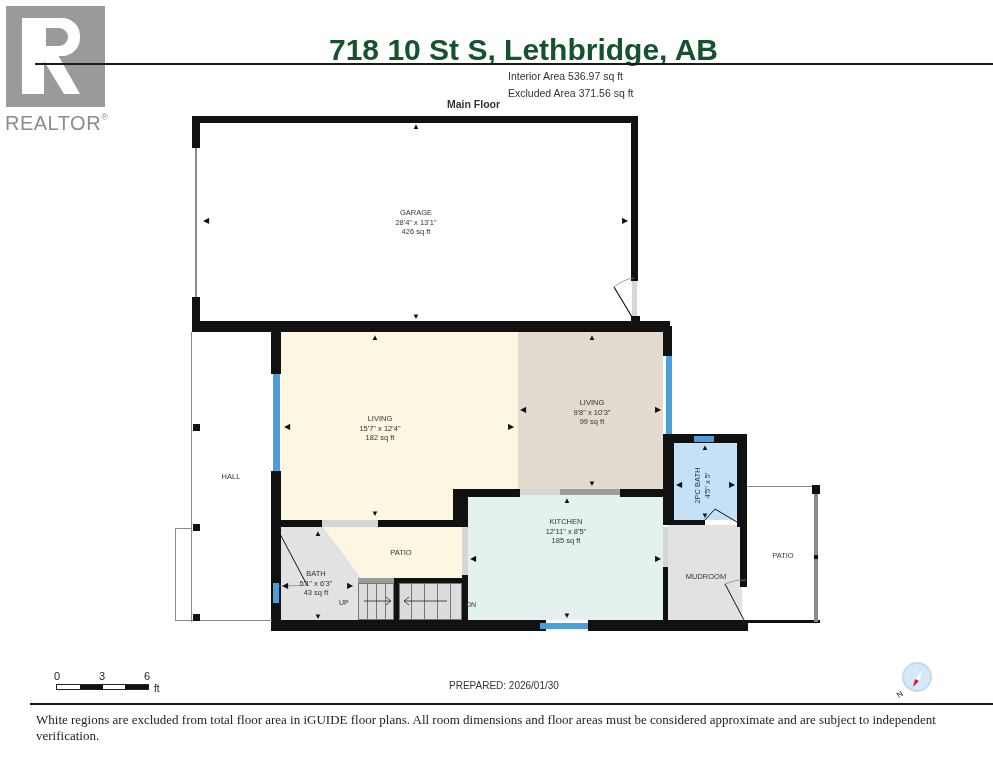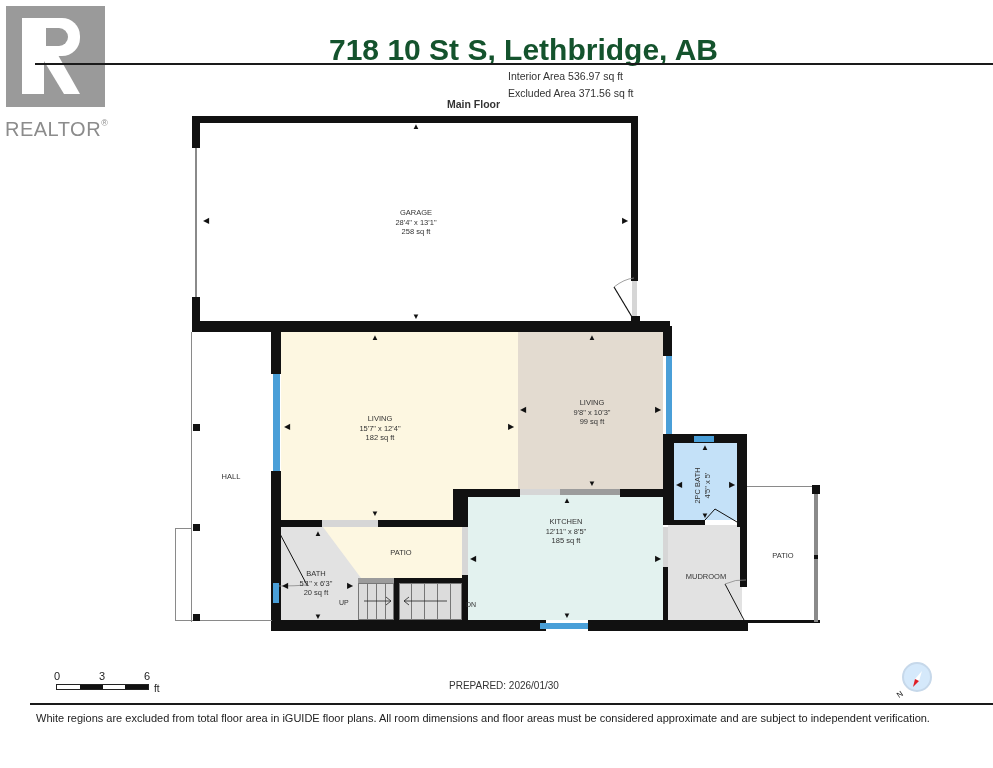--- a/index.html
+++ b/index.html
@@ -4,21 +4,21 @@
 <style>
   * { margin: 0; padding: 0; box-sizing: border-box; }
   body { width: 993px; height: 768px; background: #ffffff; position: relative; overflow: hidden; font-family: "Liberation Sans", sans-serif; color: #222; }
   .abs { position: absolute; }
 
   
   .logo-box { left: 6px; top: 6px; width: 99px; height: 101px; background: #9a9a9a; }
   .logo-r-stem { left: 22px; top: 18px; width: 22px; height: 76px; background: #fff; }
   .logo-r-bowl { left: 44px; top: 18px; width: 36px; height: 38px; background: #fff; border-radius: 0 18px 18px 0; }
   .logo-r-bowl-in { left: 46px; top: 28px; width: 22px; height: 18px; background: #9a9a9a; border-radius: 0 9px 9px 0; }
-  .logo-text { left: 5px; top: 118px; font-size: 20px; color: #8c8c8c; letter-spacing: 0.5px; }
+  .logo-text { left: 5px; top: 112px; font-size: 20px; color: #8c8c8c; letter-spacing: 0.5px; }
   .logo-reg { font-size: 9px; vertical-align: top; }
 
   
   .title { left: 0; width: 993px; top: 33px; text-align: center; font-size: 30px; font-weight: bold; color: #14532d; padding-left: 54px; }
   .title-rule { left: 35px; top: 63px; width: 958px; height: 2px; background: #1a1a1a; }
   .floor-label { left: 447px; top: 70px; font-size: 10.5px; font-weight: bold; color: #333; margin-top: 28px; }
   .area-line { left: 508px; font-size: 10.5px; color: #333; }
 
   
   .wall { position: absolute; background: #111; }
@@ -34,21 +34,21 @@
   .stairs { position: absolute; border: 1px solid #777; background: #dcdcdc; }
   .step { position: absolute; top: 0; bottom: 0; width: 1px; background: #777; }
 
   
   .scale-nums { top: 670px; font-size: 11px; color: #222; }
   .scale-bar { left: 56px; top: 684px; width: 93px; height: 6px; border: 1px solid #222; display: flex; }
   .scale-seg { flex: 1; height: 100%; }
   .prepared { left: 449px; top: 680px; font-size: 10px; color: #333; }
   .compass { left: 902px; top: 662px; width: 30px; height: 30px; border-radius: 50%; border: 2px solid #c6d8ea; background: #d5e9fb; }
   .footer-rule { left: 30px; top: 703px; width: 963px; height: 2px; background: #1a1a1a; }
-  .disclaimer { left: 36px; top: 712px; font-size: 11px; color: #222; }
+  .disclaimer { left: 36px; top: 712px; font-size: 13px; color: #222; font-family: Liberation Serif, serif; }
 </style>
 </head>
 <body>
 
 <div class="abs logo-box"></div>
 <div class="abs logo-r-stem"></div>
 <div class="abs logo-r-bowl"></div>
 <div class="abs logo-r-bowl-in"></div>
 <svg class="abs" style="left:44px;top:55px;" width="50" height="40">
   <polygon points="0,0 14,0 36,39 20,39 0,6" fill="#ffffff"></polygon>
@@ -164,21 +164,21 @@
   <div class="post" style="left:193px;top:614px;"></div>
 
   <div class="thin" style="left:747px;top:486px;width:66px;height:1px;"></div>
   <div class="thin" style="left:814px;top:490px;width:4px;height:132px;"></div>
   <div class="post" style="left:812px;top:485px;width:8px;height:9px;"></div>
   <div class="post" style="left:814px;top:555px;width:4px;height:4px;"></div>
 
   <div class="rlabel" style="left:376px;top:208px;width:80px;">
     <div>GARAGE</div>
     <div>28'4" x 13'1"</div>
-    <div>258 sq ft</div>
+    <div>426 sq ft</div>
   </div>
   <div class="rlabel" style="left:340px;top:414px;width:80px;">
     <div>LIVING</div>
     <div>15'7" x 12'4"</div>
     <div>182 sq ft</div>
   </div>
   <div class="rlabel" style="left:552px;top:398px;width:80px;">
     <div>LIVING</div>
     <div>9'8" x 10'3"</div>
     <div>99 sq ft</div>
@@ -189,21 +189,21 @@
     <div>185 sq ft</div>
   </div>
   <div class="rlabel" style="left:667px;top:476px;width:70px;transform:rotate(-90deg);">
     <div>2PC BATH</div>
     <div>4'5" x 5'</div>
   </div>
   <div class="rlabel" style="left:376px;top:548px;width:50px;">PATIO</div>
   <div class="rlabel" style="left:290px;top:569px;width:52px;">
     <div>BATH</div>
     <div>5'1" x 6'3"</div>
-    <div>20 sq ft</div>
+    <div>43 sq ft</div>
   </div>
   <div class="rlabel" style="left:676px;top:572px;width:60px;">MUDROOM</div>
   <div class="rlabel" style="left:206px;top:472px;width:50px;">HALL</div>
   <div class="rlabel" style="left:758px;top:551px;width:50px;">PATIO</div>
 
   <div class="arrow" style="left:412px;top:123px;">▲</div>
   <div class="arrow" style="left:412px;top:313px;">▼</div>
   <div class="arrow" style="left:203px;top:217px;">◀</div>
   <div class="arrow" style="left:622px;top:217px;">▶</div>
   <div class="arrow" style="left:371px;top:334px;">▲</div>

